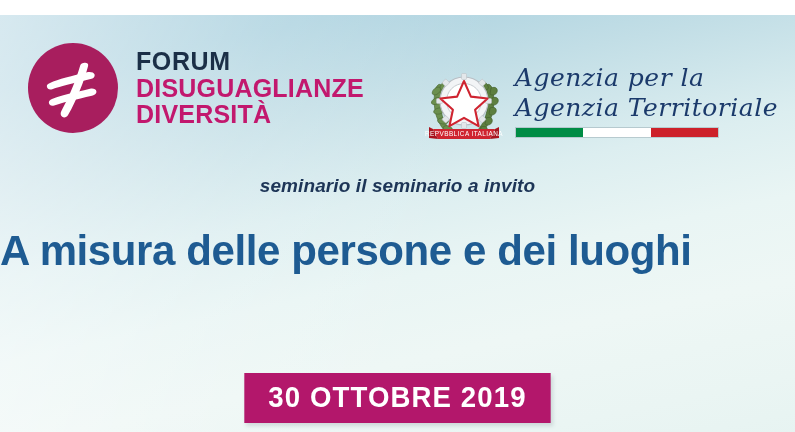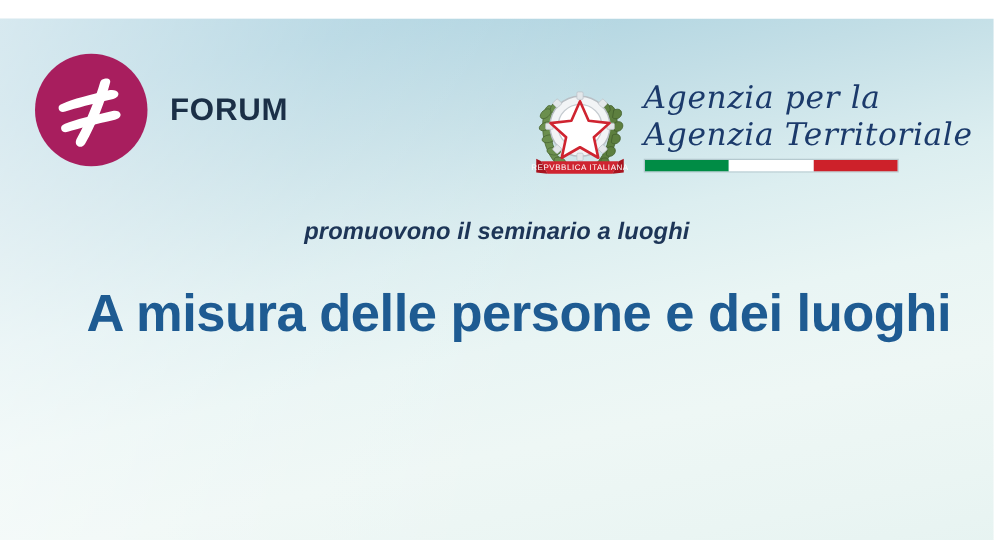--- a/index.html
+++ b/index.html
@@ -128,27 +128,26 @@
     font-weight: bold;
     color: #1d3557;
     letter-spacing: 0.1px;
     z-index: 2;
   }
   .headline {
     position: absolute;
     top: 212px;
     left: 0;
     right: 0;
-    text-align: center;
+    text-align: left;
     font-size: 42px;
     font-weight: bold;
     color: #1e5b92;
     letter-spacing: -0.4px;
     z-index: 2;
-    padding-left: 35px;
   }
   .subhead {
     position: absolute;
     top: 289px;
     left: 0;
     right: 0;
     text-align: center;
     font-size: 19.5px;
     font-weight: normal;
     color: #1d3b5c;
@@ -187,20 +186,22 @@
       <svg width="90" height="90" viewBox="0 0 90 90" aria-hidden="true">
         <g fill="#ffffff">
           <path d="M22 40 C30 36, 44 33, 60 29 C63 28.6, 66 29.4, 66.6 31.4 C67.2 33.6, 65.4 35.4, 62.6 36.1 C46 40, 32.5 43.4, 24.2 46.2 C21.4 47.1, 19.2 45.9, 18.9 43.8 C18.6 41.8, 19.8 40.9, 22 40 Z"></path>
           <path d="M24 56 C32 52.6, 46 49.6, 62 45.8 C65 45.1, 68 46, 68.4 48.2 C68.8 50.4, 67 52, 64 52.7 C48 56.3, 34.5 59.6, 26.2 62.4 C23.4 63.3, 21.2 62.1, 20.9 60 C20.6 58, 21.8 57, 24 56 Z"></path>
           <path d="M55.5 20 C58.2 19.2, 60.8 20.4, 60.1 23 C56.4 37.2, 48.6 57.4, 40.2 71.8 C38.7 74.4, 36.1 75.2, 34.2 73.8 C32.2 72.3, 32.3 70, 33.6 67.6 C41.4 53.8, 48.6 35.2, 52.2 22.6 C52.7 21 53.9 20.4 55.5 20 Z"></path>
         </g>
       </svg>
     </div>
     <div class="forum-words">
       <div class="forum-line1">FORUM</div>
+      <div class="forum-line2">DISUGUAGLIANZE</div>
+      <div class="forum-line3">DIVERSITÀ</div>
     </div>
   </div>
 
   <div class="agenzia-logo">
     <div class="emblem">
       <svg width="90" height="96" viewBox="0 0 90 96" aria-hidden="true">
 
         <g fill="#6b8f4e" stroke="#4f6d39" stroke-width="0.7">
           <path d="M30 80 C18 70, 13 54, 16 36 C17 31, 20 28, 22 30 C24 32, 22 36, 21.5 41 C20 55, 24 68, 33 77 Z"></path>
           <ellipse cx="17.5" cy="36" rx="5" ry="3" transform="rotate(-40 17.5 36)"></ellipse>
@@ -250,17 +251,20 @@
       <div class="agenzia-script">Agenzia per la</div>
       <div class="agenzia-script l2">Agenzia Territoriale</div>
       <div class="flag-bar">
         <div class="flag-green"></div>
         <div class="flag-white"></div>
         <div class="flag-red"></div>
       </div>
     </div>
   </div>
 
-  <div class="kicker">promuovono il seminario a luoghi</div>
+  <div class="kicker">seminario il seminario a invito</div>
   <div class="headline">A misura delle persone e dei luoghi</div>
 
+  <div class="date-badge-wrap">
+    <span class="date-badge">30 OTTOBRE 2019</span>
+  </div>
 
 </div>
 
 </body></html>

